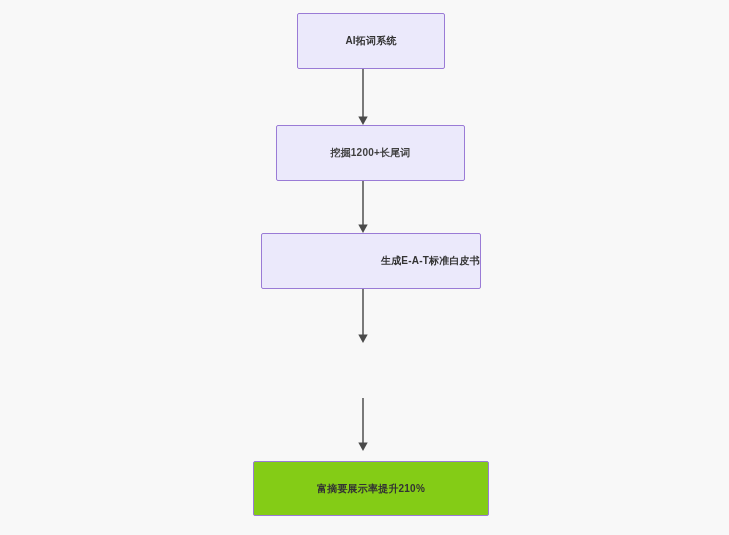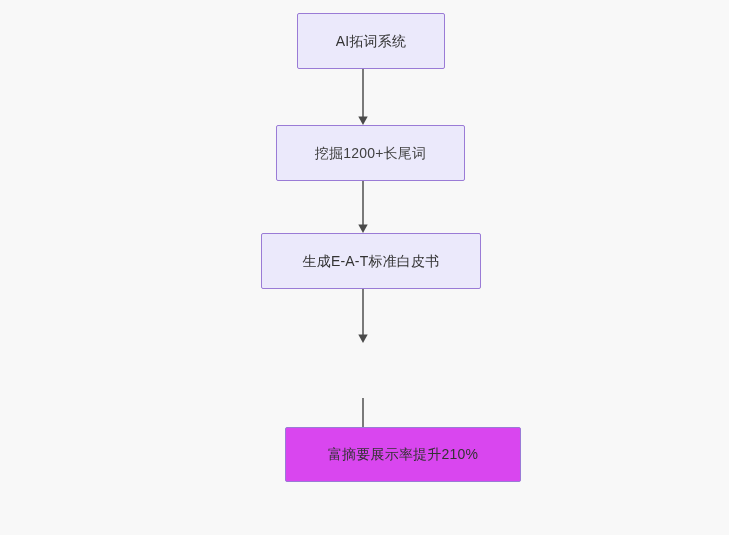--- a/index.html
+++ b/index.html
@@ -21,25 +21,26 @@
   .node {
     position: absolute;
     box-sizing: border-box;
     background: #ebe9fb;
     border: 1.4px solid #9a7bd6;
     border-radius: 2px;
     display: flex;
     align-items: center;
     justify-content: center;
     color: #333333;
-    font-size: 14px;
+    font-size: 10px;
     line-height: 1.2;
     letter-spacing: 0.2px;
     white-space: nowrap;
     user-select: none;
+    font-weight: bold;
   }
   .node-label {
     display: block;
   }
   .edge {
     position: absolute;
     width: 16px;
     pointer-events: none;
   }
   .edge svg {
@@ -74,19 +75,19 @@
         <line x1="8" y1="0" x2="8" y2="46" stroke="#7a7a7a" stroke-width="2"></line>
         <polygon points="3.3,44.5 12.7,44.5 8,53" fill="#4a4a4a"></polygon>
       </svg>
     </div>
     <div class="node" style="left: 297px; top: 13px; width: 148px; height: 56px; background: rgb(235, 233, 251); border-color: rgb(154, 123, 214); color: rgb(51, 51, 51);">
       <span class="node-label">AI拓词系统</span>
     </div>
     <div class="node" style="left: 276px; top: 125px; width: 189px; height: 56px; background: rgb(235, 233, 251); border-color: rgb(154, 123, 214); color: #404040;">
       <span class="node-label">挖掘1200+长尾词</span>
     </div>
-    <div class="node" style="left: 261px; top: 233px; width: 220px; height: 56px; background: rgb(235, 233, 251); border-color: rgb(154, 123, 214); color: rgb(51, 51, 51);">
+    <div class="node" style="left: 261px; top: 233px; width: 220px; height: 56px; background: rgb(235, 233, 251); border-color: rgb(154, 123, 214); color: rgb(51, 51, 51); justify-content: flex-end;">
       <span class="node-label">生成E-A-T标准白皮书</span>
     </div>
-    <div class="node" style="left: 253px; top: 427px; width: 236px; height: 55px; background: #d946ef; border-color: rgb(154, 123, 214); color: rgb(51, 51, 51); margin-left: 32px;">
+    <div class="node" style="left: 253px; top: 461px; width: 236px; height: 55px; background: #84cc16; border-color: rgb(154, 123, 214); color: rgb(51, 51, 51);">
       <span class="node-label">富摘要展示率提升210%</span>
     </div>
   </div>
 
 </body></html>

